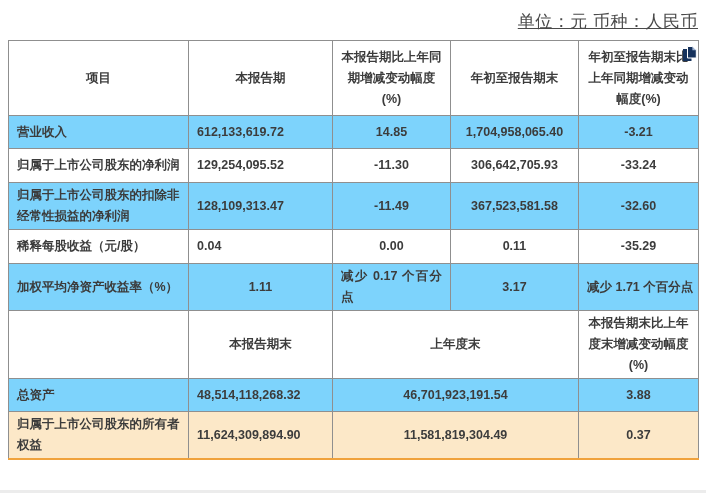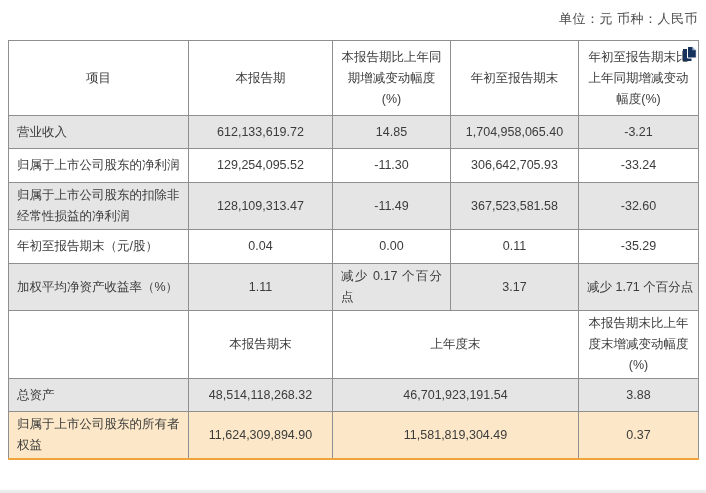--- a/index.html
+++ b/index.html
@@ -6,49 +6,49 @@
   .page{
     position:relative;
     width:706px;height:493px;
     background:#ffffff;
     font-family:"Liberation Sans","DejaVu Sans",sans-serif;
     color:#3c3c3c;
     overflow:hidden;
   }
   .unit-line{
     position:absolute;top:10px;right:8px;
-    font-size:13px;color:#4a4a4a;letter-spacing:0.5px;
+    font-size:17px;color:#4a4a4a;letter-spacing:0.5px;text-decoration:underline;
   }
   table.fin{
     position:absolute;left:8px;top:40px;
     border-collapse:collapse;table-layout:fixed;width:690px;
     font-size:12.5px;color:#3c3c3c;
   }
   table.fin th,table.fin td{
     border:1px solid #8f8f8f;
-    font-weight:normal;
+    font-weight:bold;
     padding:2px 8px;
     line-height:21px;
     vertical-align:middle;
     overflow:hidden;
     word-break:break-all;
     margin-left:16px;
   }
   tr.h1{height:75px;}
   tr.h2{height:44px;}
   tr.r-s{height:33px;}
   tr.r-m{height:34px;}
   tr.r-d{height:44px;}
   tr.r-w{height:46px;}
   tr.r-b{height:30px;}
-  tr.alt td{background:#e5e5e5;}
+  tr.alt td{background:#7dd3fc;}
   tr.hl td{background:#fce8c8;border-bottom:2px solid #f0a23c;}
   th{text-align:center;line-height:25px;}
   .c-label{text-align:left;padding-left:6px;}
-  .c-num{text-align:center;padding-right:13px;}
+  .c-num{text-align:left;padding-right:13px;}
   .c-num-sm{text-align:center;padding-right:8px;}
   .c-center{text-align:center;}
   .c-just{text-align:justify;padding-left:6px;padding-right:6px;}
   .nowrap{white-space:nowrap;padding-right:6px;}
   .rel{position:relative;}
   .copy-icon{position:absolute;top:5px;right:1px;width:14px;height:15px;cursor:pointer;}
   .page-bottom{position:absolute;left:0;bottom:0;width:706px;height:3px;background:#ececec;}
 </style>
 </head>
 <body>
@@ -104,21 +104,21 @@
       <td class="c-label">归属于上市公司股东的扣除非经常性损益的净利润</td>
       <td class="c-num">128,109,313.47</td>
       <td class="c-num-sm">-11.49</td>
       <td class="c-num-sm">367,523,581.58</td>
       <td class="c-num-sm">-32.60</td>
     </tr>
 
 
 
     <tr class="r-m">
-      <td class="c-label">年初至报告期末（元/股）</td>
+      <td class="c-label">稀释每股收益（元/股）</td>
       <td class="c-num">0.04</td>
       <td class="c-num-sm">0.00</td>
       <td class="c-num-sm">0.11</td>
       <td class="c-num-sm">-35.29</td>
     </tr>
 
     <tr class="r-w alt">
       <td class="c-label">加权平均净资产收益率（%）</td>
       <td class="c-center">1.11</td>
       <td class="c-just">减少 0.17 个百分点</td>

